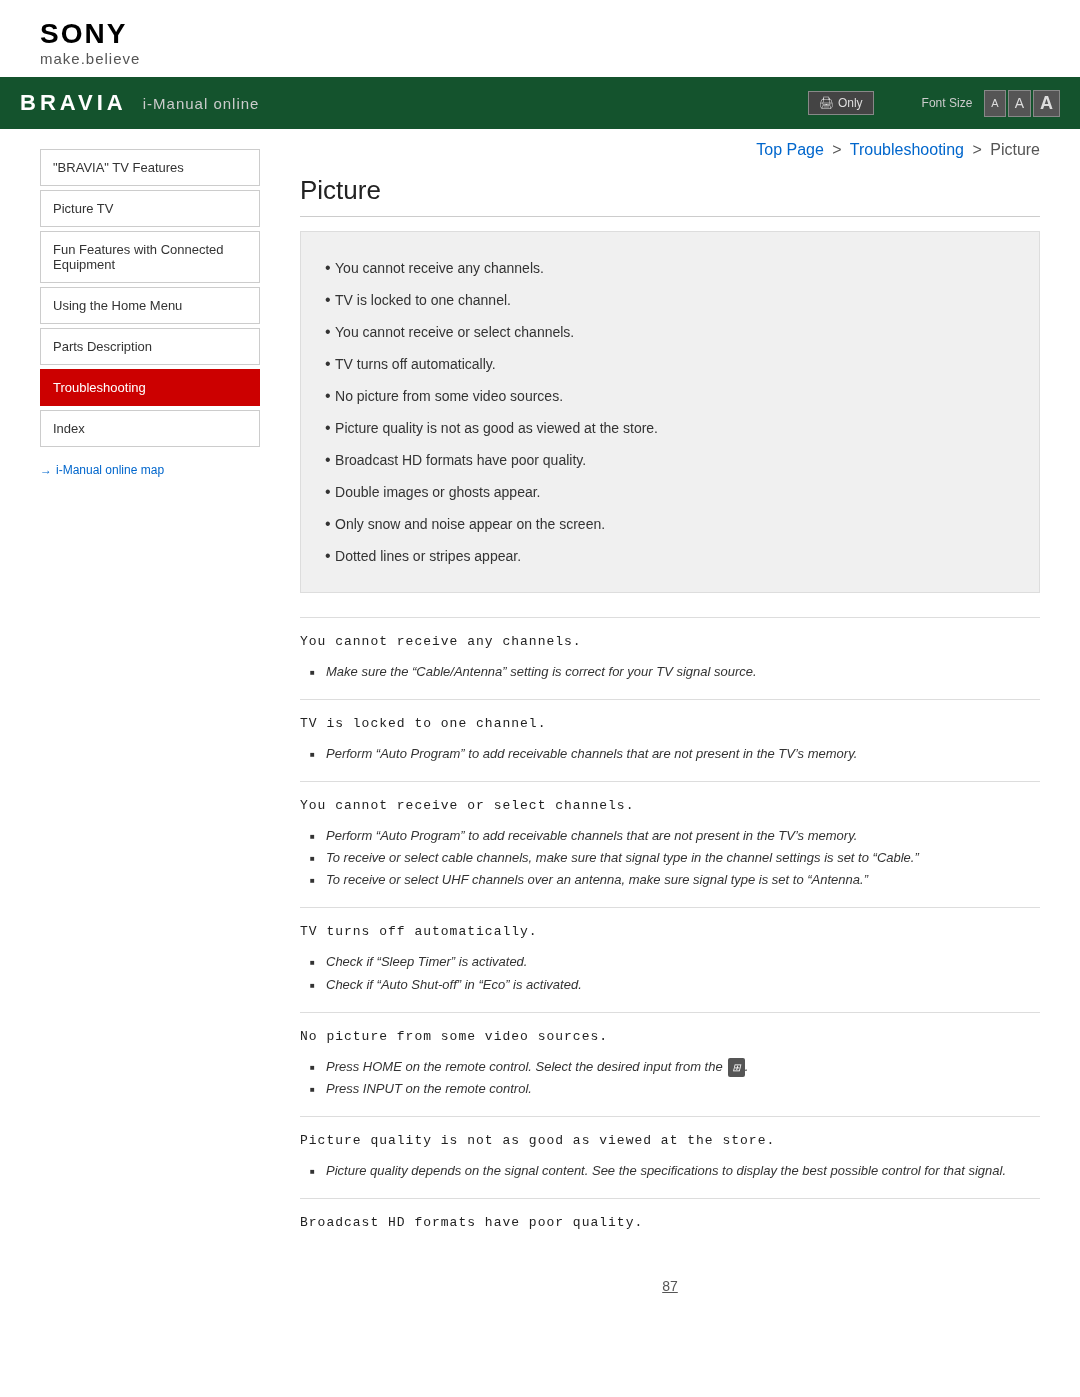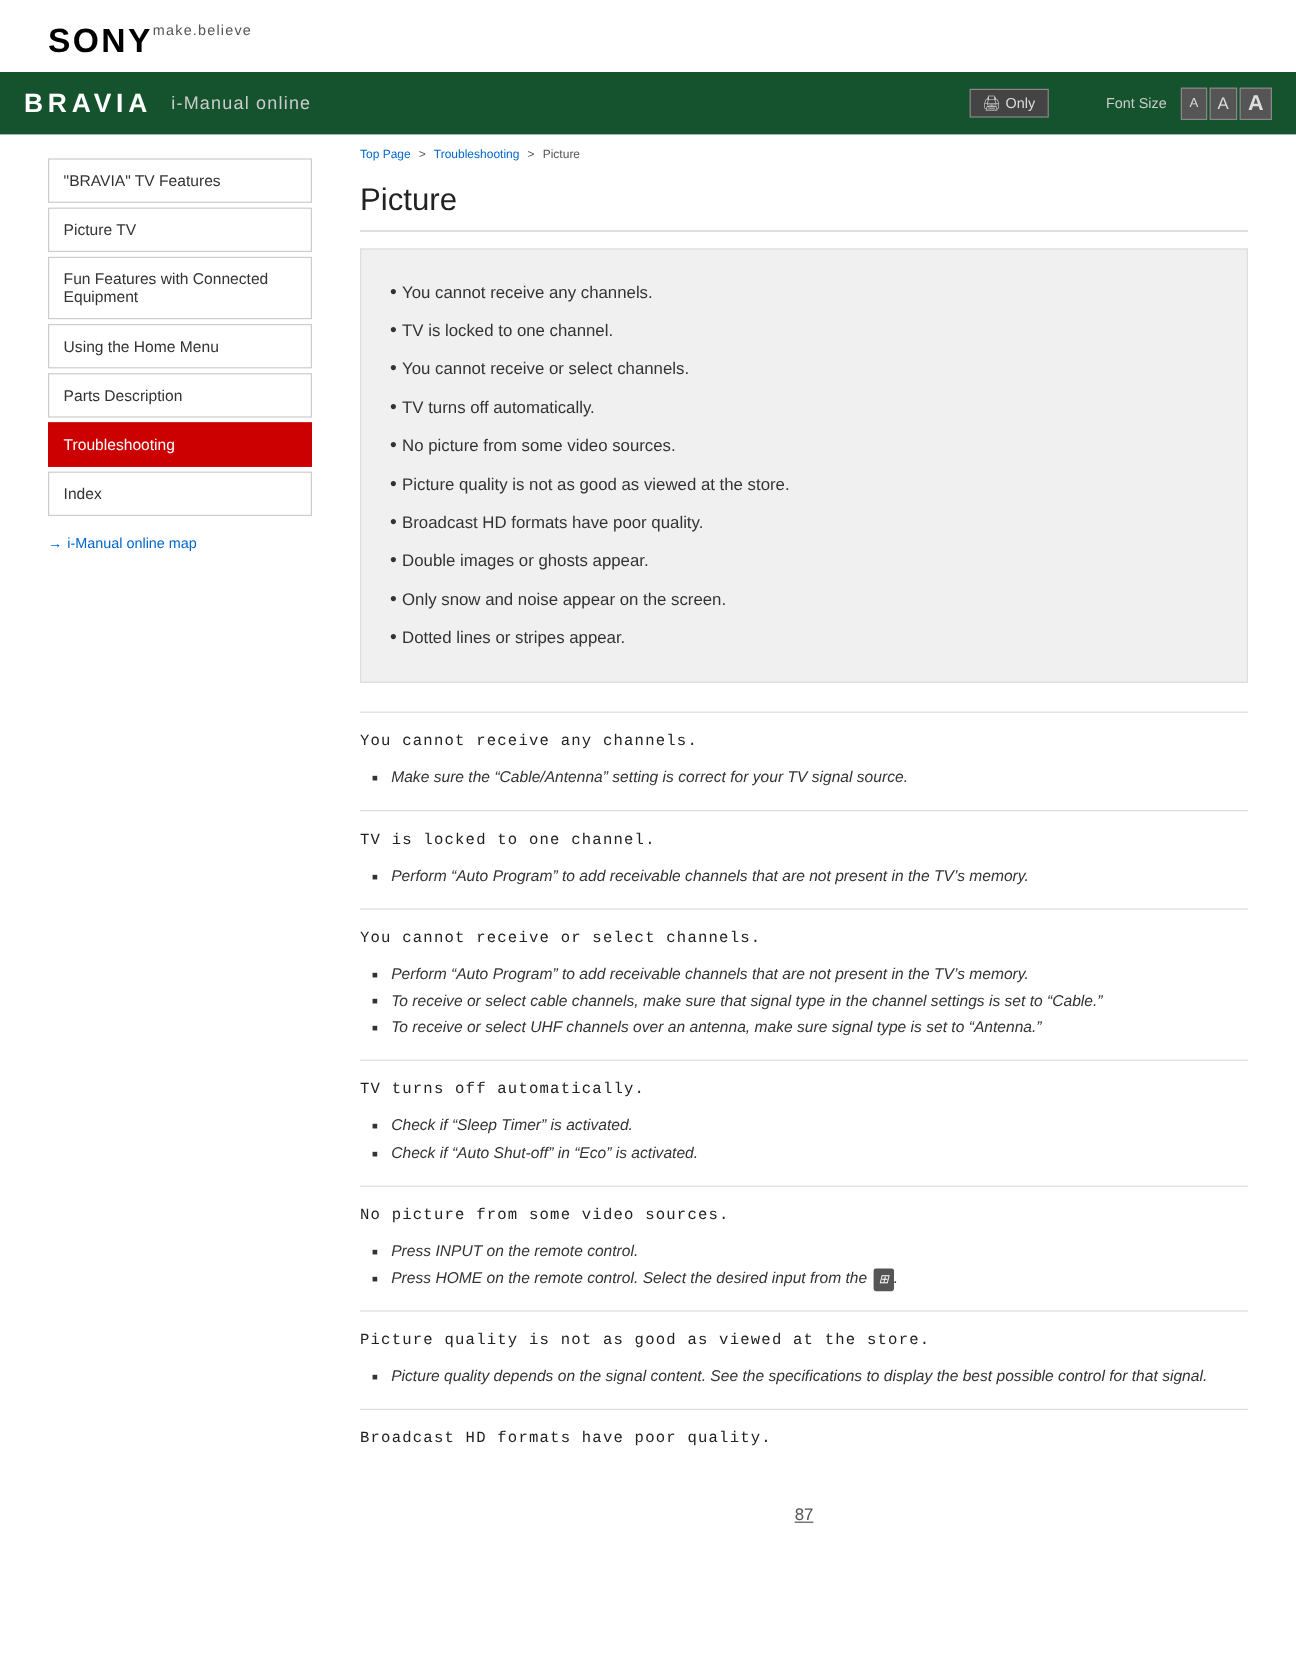--- a/index.html
+++ b/index.html
@@ -11,32 +11,32 @@
       width: 1080px;
     }
 
     
     .top-header {
       padding: 18px 40px 10px 40px;
       background: #fff;
     }
     .sony-logo {
       display: flex;
-      flex-direction: row;
+      flex-direction: column;
       align-items: flex-start;
     }
     .sony-logo-text {
       font-size: 28px;
       font-weight: 900;
       letter-spacing: 2px;
       color: #000;
       font-family: Arial Black, Arial, sans-serif;
     }
     .sony-tagline {
-      font-size: 12px;
+      font-size: 15px;
       color: #555;
       letter-spacing: 1px;
     }
 
     
     .bravia-bar {
       background: #14532d;
       display: flex;
       align-items: center;
       justify-content: space-between;
@@ -141,22 +141,22 @@
     }
 
     
     .content-area {
       flex: 1;
       padding: 12px 40px 20px 20px;
     }
 
     
     .breadcrumb {
-      text-align: left;
-      font-size: 10px;
+      text-align: right;
+      font-size: 16px;
       color: #555;
       margin-bottom: 16px;
     }
     .breadcrumb a {
       color: #0066cc;
       text-decoration: none;
       cursor: pointer;
     }
     .breadcrumb .sep { margin: 0 4px; color: #555; }
 
@@ -354,22 +354,22 @@
             <ul>
               <li>Check if “Sleep Timer” is activated.</li>
               <li>Check if “Auto Shut-off” in “Eco” is activated.</li>
             </ul>
           </div>
         </div>
         <div class="section">
           <div class="section-title">No picture from some video sources.</div>
           <div class="section-body">
             <ul>
+              <li>Press HOME on the remote control. Select the desired input from the <span class="input-icon">⊞</span>.</li>
               <li>Press INPUT on the remote control.</li>
-              <li>Press HOME on the remote control. Select the desired input from the <span class="input-icon">⊞</span>.</li>
             </ul>
           </div>
         </div>
         <div class="section">
           <div class="section-title">Picture quality is not as good as viewed at the store.</div>
           <div class="section-body">
             <ul>
               <li>Picture quality depends on the signal content. See the specifications to display the best possible control for that signal.</li>
             </ul>
           </div>

